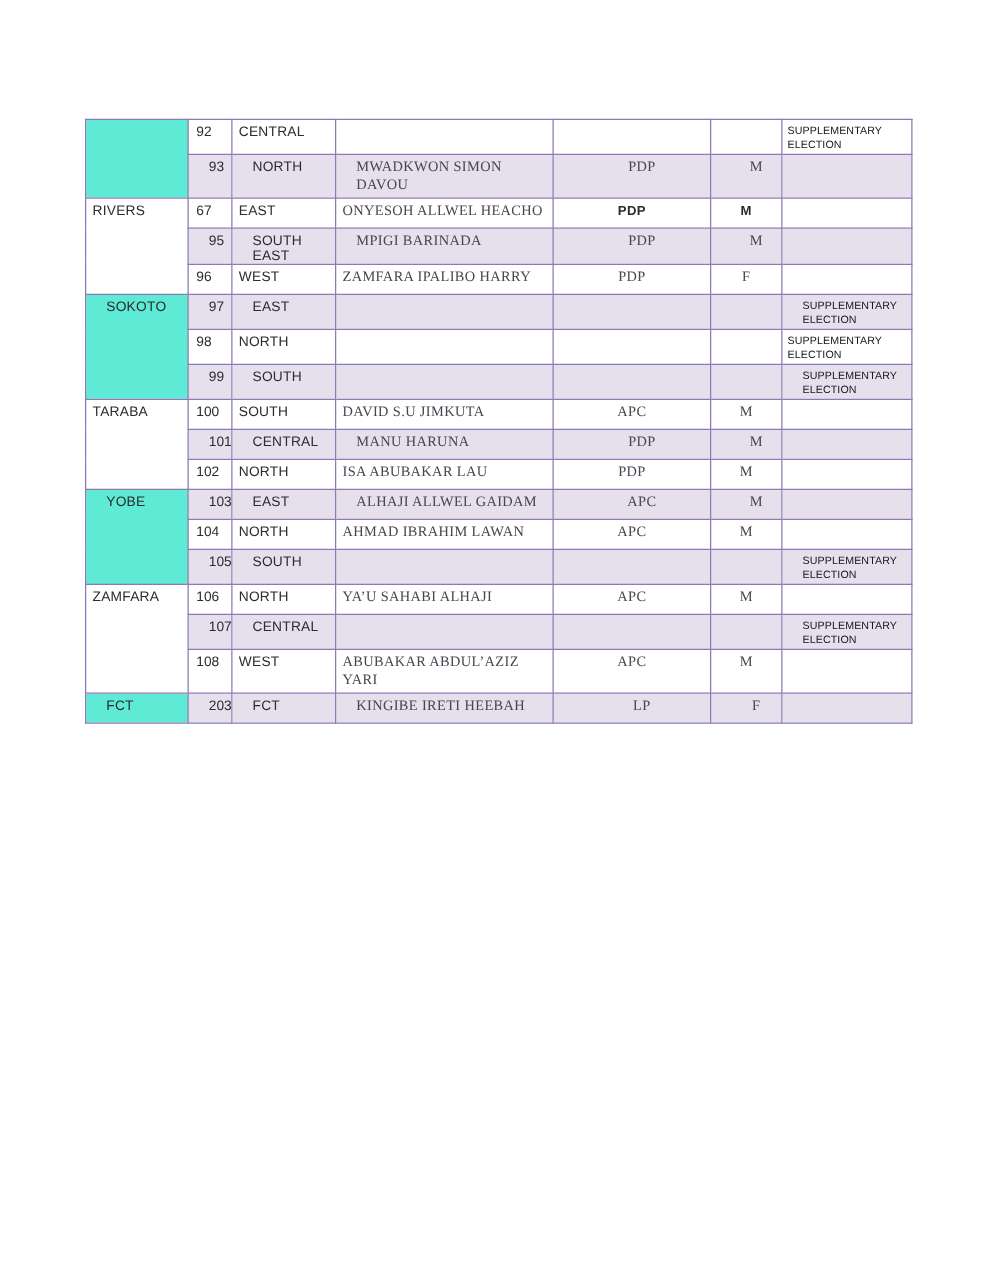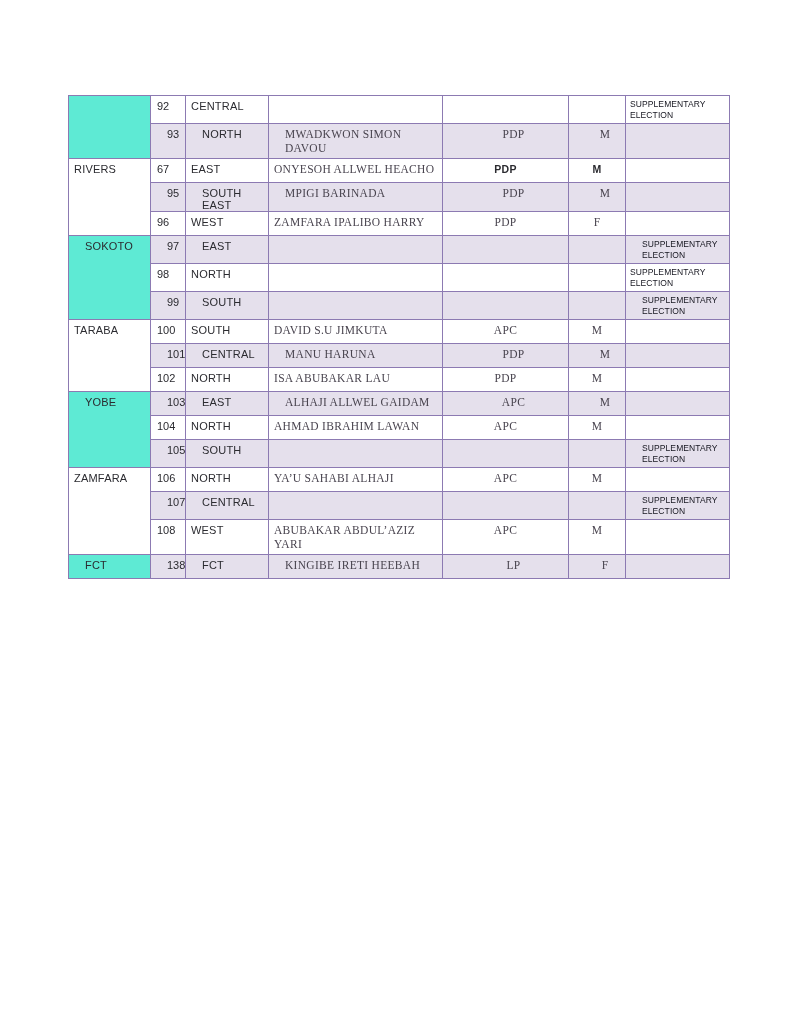--- a/index.html
+++ b/index.html
@@ -247,21 +247,21 @@
         <tr class="plain">
           <td class="num">108</td>
           <td class="district">WEST</td>
           <td class="name">ABUBAKAR ABDUL’AZIZ YARI</td>
           <td class="party">APC</td>
           <td class="gender">M</td>
           <td class="note"></td>
         </tr>
         <tr class="stripe">
           <td class="state stripe" rowspan="1">FCT</td>
-          <td class="num">138</td>
+          <td class="num">203</td>
           <td class="district">FCT</td>
           <td class="name">KINGIBE IRETI HEEBAH</td>
           <td class="party">LP</td>
           <td class="gender">F</td>
           <td class="note"></td>
         </tr>
       </tbody>
   </table>
 </div>
 

